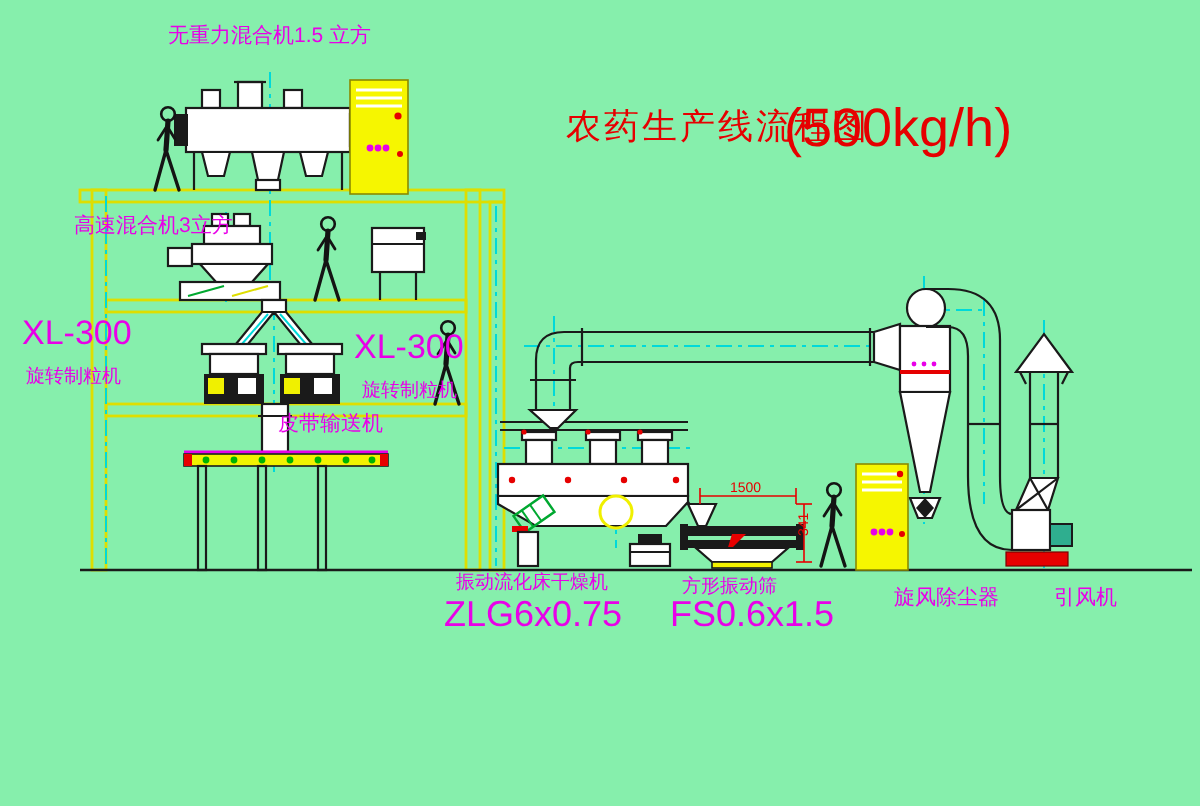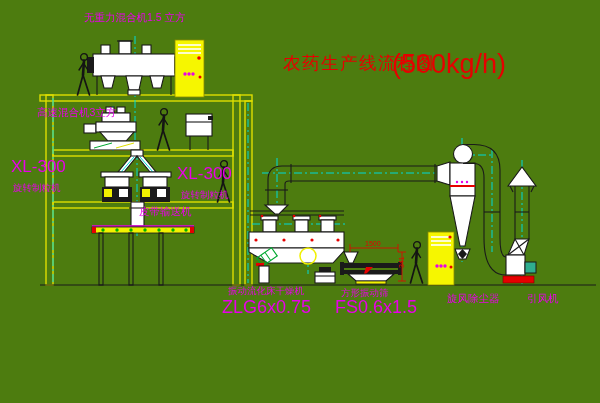--- a/index.html
+++ b/index.html
@@ -1,16 +1,16 @@
 <!DOCTYPE html>
 <html><head>
 <meta charset="utf-8">
 <style>
   html,body{margin:0;padding:0;background:#ffffff;}
-  #stage{position:relative;width:600px;height:403px;background:#4d7c0f;overflow:hidden;
+  #stage{position:relative;width:600px;height:403px;background:#86efac;overflow:hidden;
          font-family:"Liberation Sans",sans-serif;}
   svg{position:absolute;left:0;top:0;}
   text{font-family:"Liberation Sans",sans-serif;}
   .mag{fill:#e800e8;}
   .red{fill:#e60000;}
   .lbl-s{font-size:9.5px;}
   .lbl-m{font-size:10.5px;}
   .lbl-xl{font-size:17px;}
   .lbl-model{font-size:18px;}
   .title-zh{font-size:17.5px;letter-spacing:1.5px;}

